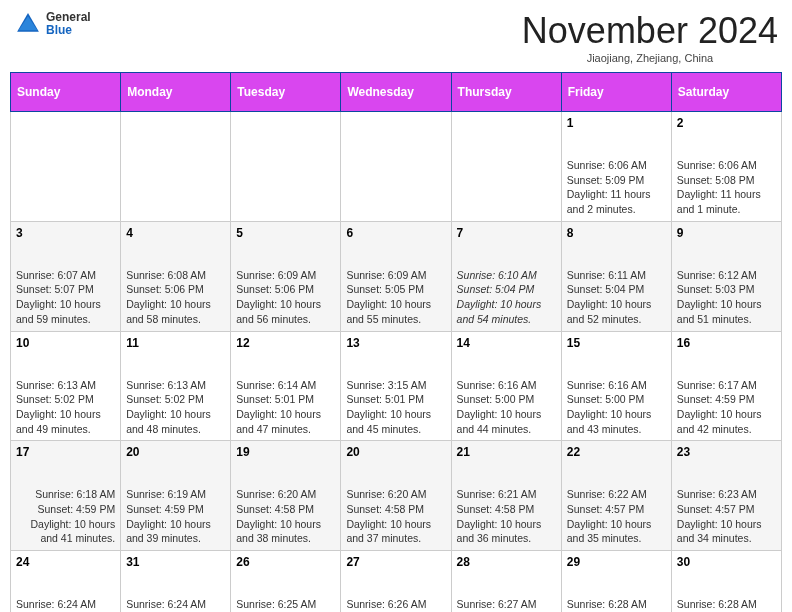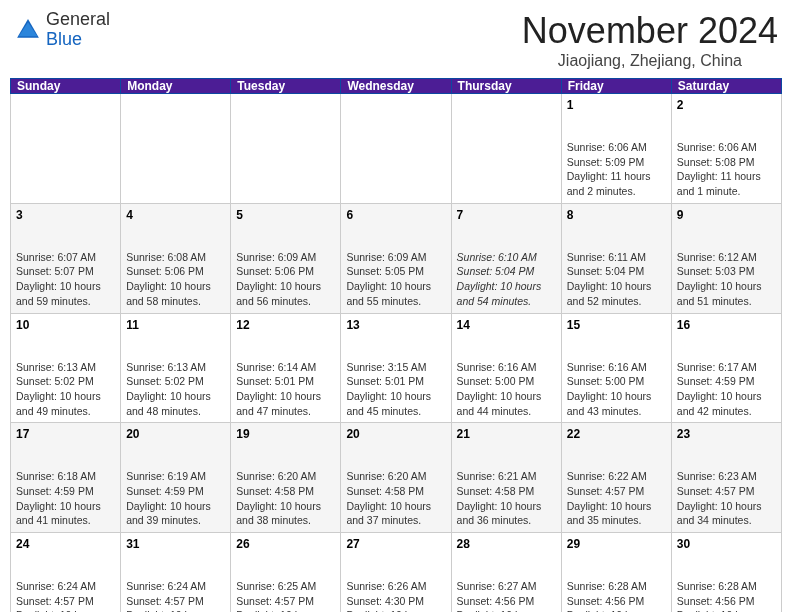--- a/index.html
+++ b/index.html
@@ -16,54 +16,54 @@
       align-items: flex-start;
       margin-bottom: 8px;
       padding: 0 4px;
     }
     .logo {
       display: flex;
       align-items: center;
       gap: 4px;
     }
     .logo-text {
-      font-size: 18px;
-      font-weight: normal;
+      font-size: 12px;
+      font-weight: bold;
       line-height: 1.1;
     }
     .logo-text span {
       display: block;
     }
     .logo-text .general { color: #333; }
     .logo-text .blue { color: #1565C0; }
     .logo-icon {
       width: 28px;
       height: 28px;
     }
     .title-block {
       text-align: center;
     }
     .month-year {
       font-size: 36px;
       font-weight: normal;
       color: #222;
     }
     .location {
-      font-size: 16px;
+      font-size: 11px;
       color: #444;
     }
     .calendar {
       width: 100%;
       border-collapse: collapse;
       font-size: 11px;
     }
     .calendar thead tr th {
-      background: #4c1d95;
+      background: #d946ef;
       color: #fff;
-      padding: 0 6px;
+      padding: 12px 6px;
       font-size: 12px;
       font-weight: bold;
       text-align: left;
       border: 1px solid #0d47a1;
     }
     .calendar tbody tr td {
       border: 1px solid #ccc;
       vertical-align: top;
       padding: 4px 5px;
       height: 80px;
@@ -225,21 +225,21 @@
         <td>
           <span class="day-num">16</span>
           <div class="day-info" style="white-space: pre-line;">Sunrise: 6:17 AM
 Sunset: 4:59 PM
 Daylight: 10 hours and 42 minutes.</div>
         </td>
       </tr>
       <tr>
         <td>
           <span class="day-num">17</span>
-          <div class="day-info" style="white-space: pre-line;">Sunrise: 6:18 AM
+          <div class="day-info" style="white-space: pre-line; text-align: right;">Sunrise: 6:18 AM
 Sunset: 4:59 PM
 Daylight: 10 hours and 41 minutes.</div>
         </td>
         <td>
           <span class="day-num">20</span>
           <div class="day-info" style="white-space: pre-line;">Sunrise: 6:19 AM
 Sunset: 4:59 PM
 Daylight: 10 hours and 39 minutes.</div>
         </td>
         <td>

